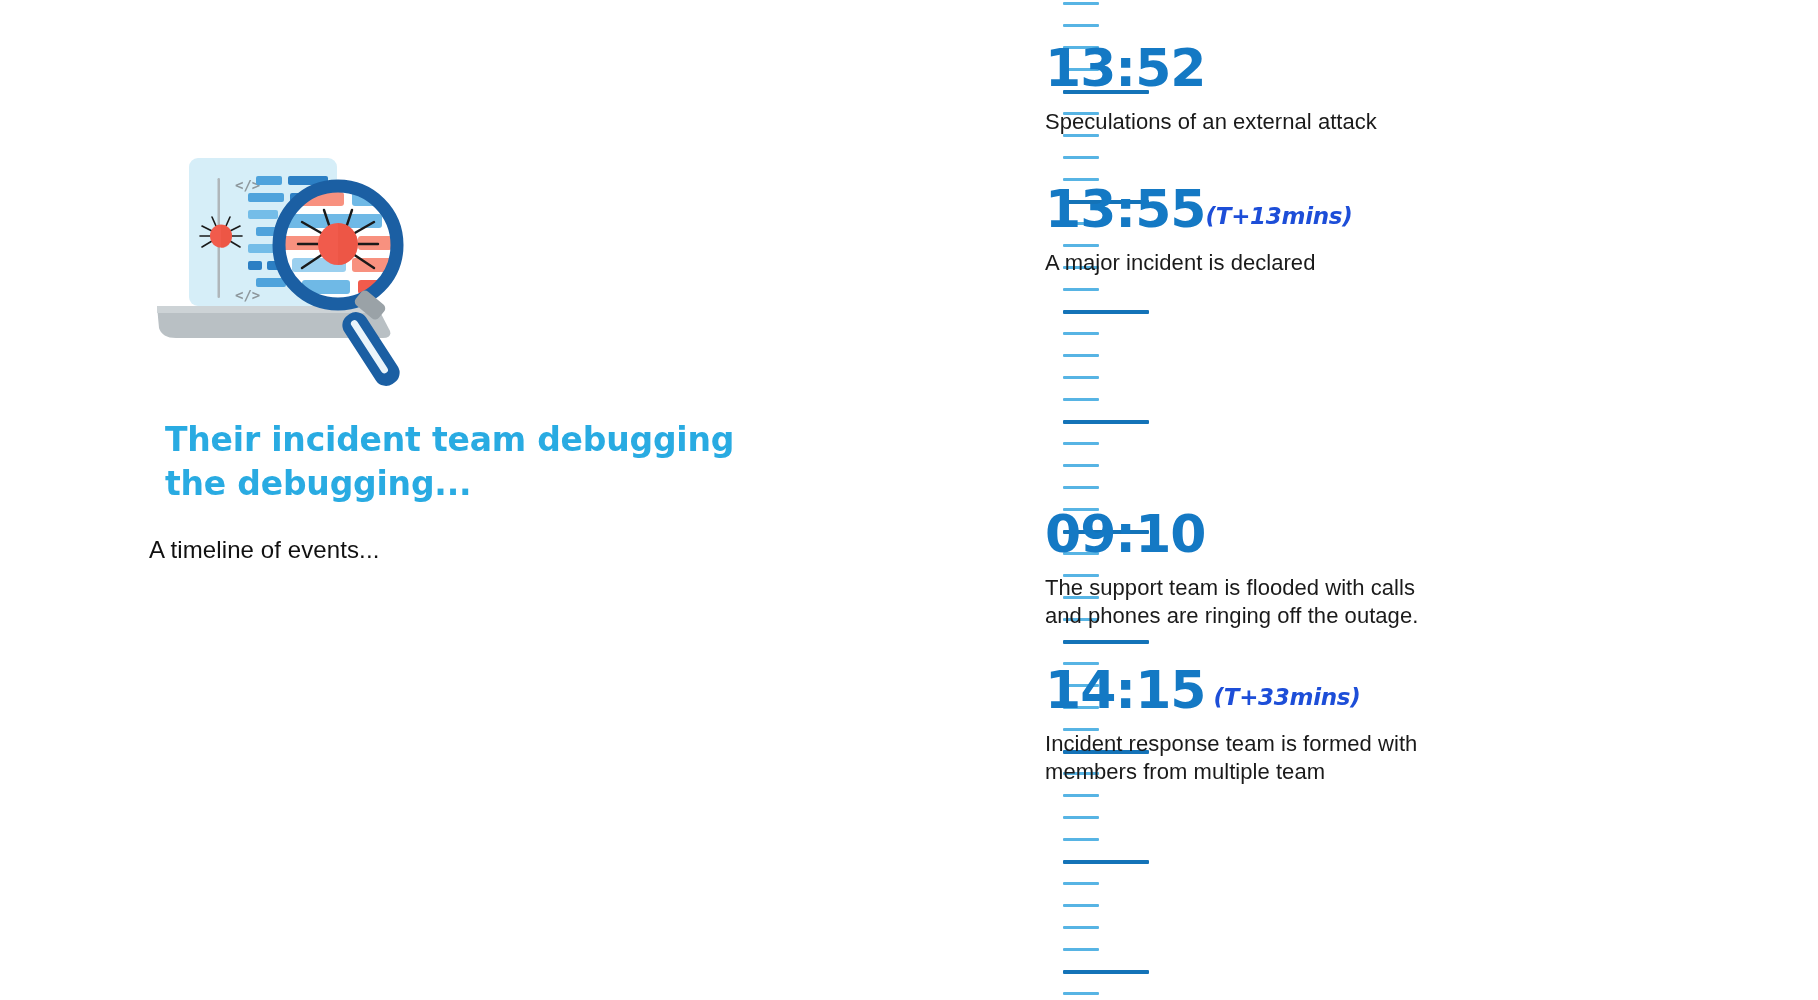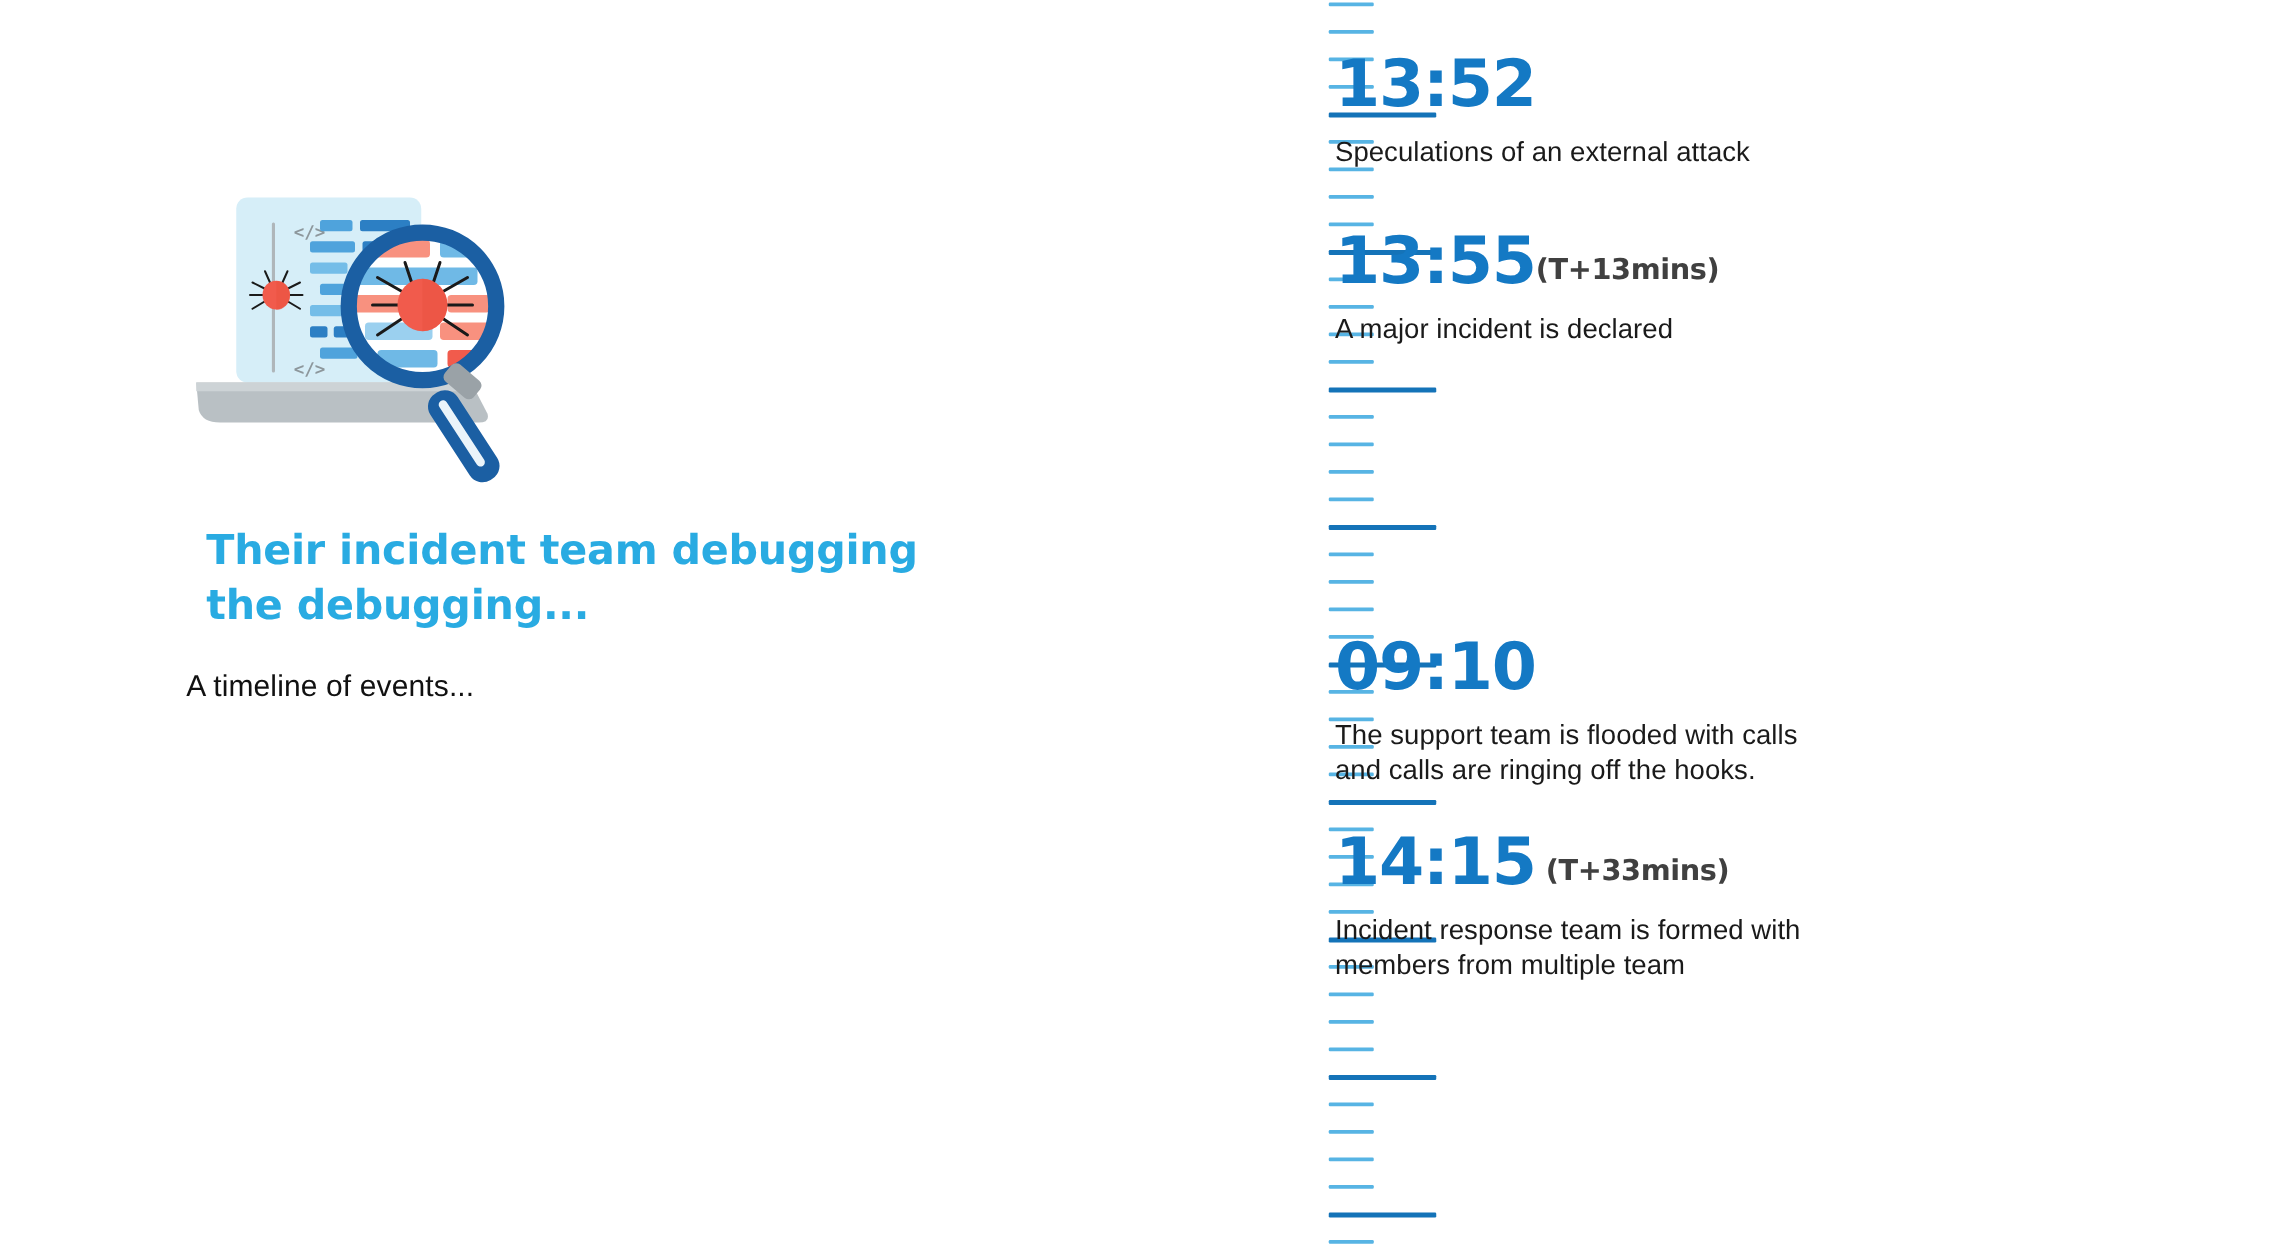--- a/index.html
+++ b/index.html
@@ -76,21 +76,21 @@
   }
   .tick.major {
     width: 86px;
     height: 4px;
     background: #1473B8;
   }
 
   
   #timeline {
     position: absolute;
-    left: 1068px;
+    left: 1045px;
     top: 0;
     width: 620px;
     height: 716px;
   }
   .entry {
     position: absolute;
     left: 0;
     width: 600px;
   }
   .entry-time-row {
@@ -102,23 +102,24 @@
     font-family: "DejaVu Sans", sans-serif;
     font-size: 52px;
     font-weight: bold;
     color: #1479C4;
     letter-spacing: -1px;
   }
   .entry-offset {
     font-family: "DejaVu Sans", sans-serif;
     font-size: 23px;
     font-weight: bold;
-    color: #404040;
+    color: #1d4ed8;
     letter-spacing: -0.3px;
     vertical-align: 3px;
+    font-style: italic;
   }
   .entry-offset.spaced {
     margin-left: 8px;
   }
   .entry-desc {
     margin-top: 14px;
     font-family: "Liberation Sans", sans-serif;
     font-size: 22px;
     font-weight: normal;
     color: #1A1A1A;
@@ -286,21 +287,21 @@
     <div class="entry" style="top: 183px;">
       <div class="entry-time-row"><span class="entry-time">13:55</span><span class="entry-offset">(T+13mins)</span></div>
       <div class="entry-desc">
         <div>A major incident is declared</div>
       </div>
     </div>
     <div class="entry" style="top: 508px;">
       <div class="entry-time-row"><span class="entry-time">09:10</span></div>
       <div class="entry-desc">
         <div>The support team is flooded with calls</div>
-        <div>and calls are ringing off the hooks.</div>
+        <div>and phones are ringing off the outage.</div>
       </div>
     </div>
     <div class="entry" style="top: 664px;">
       <div class="entry-time-row"><span class="entry-time">14:15</span><span class="entry-offset spaced">(T+33mins)</span></div>
       <div class="entry-desc">
         <div>Incident response team is formed with</div>
         <div>members from multiple team</div>
       </div>
     </div>
   </div>

